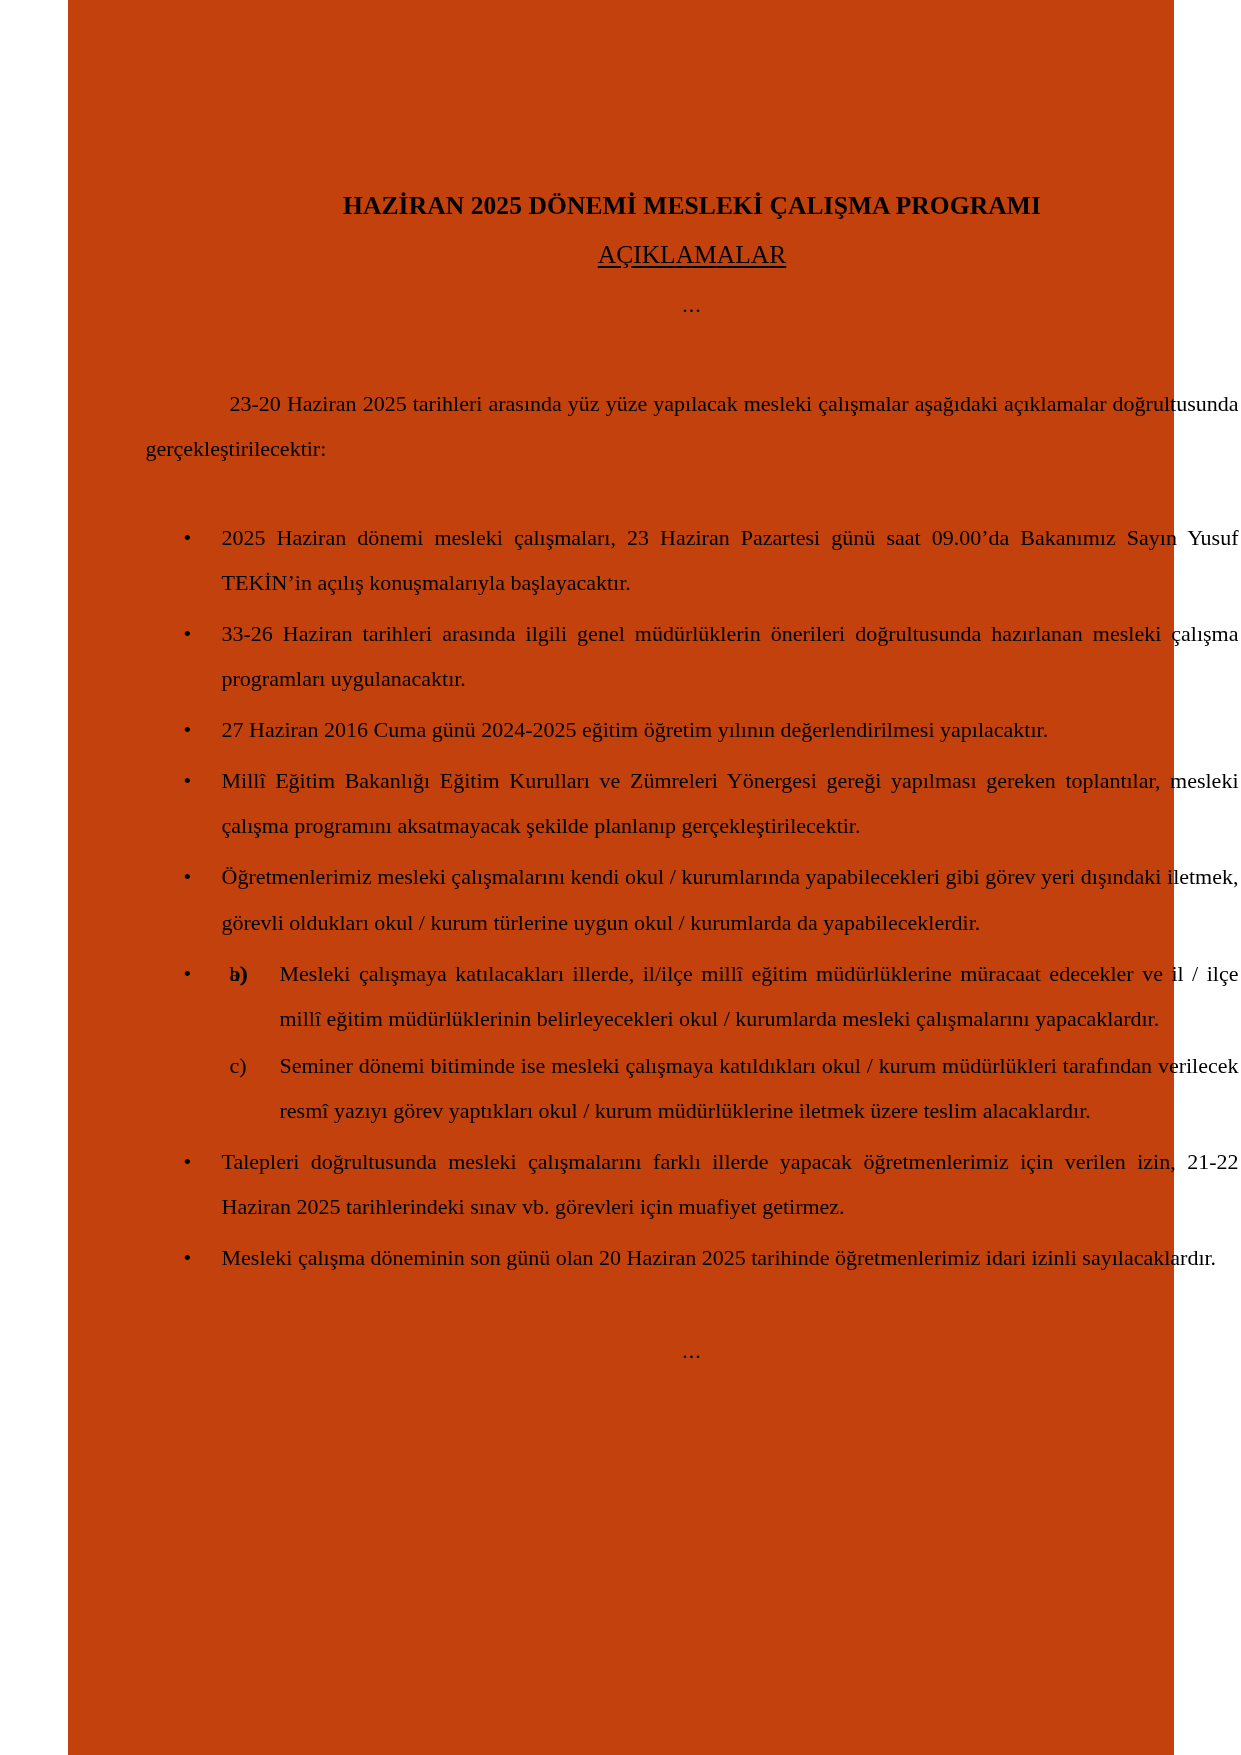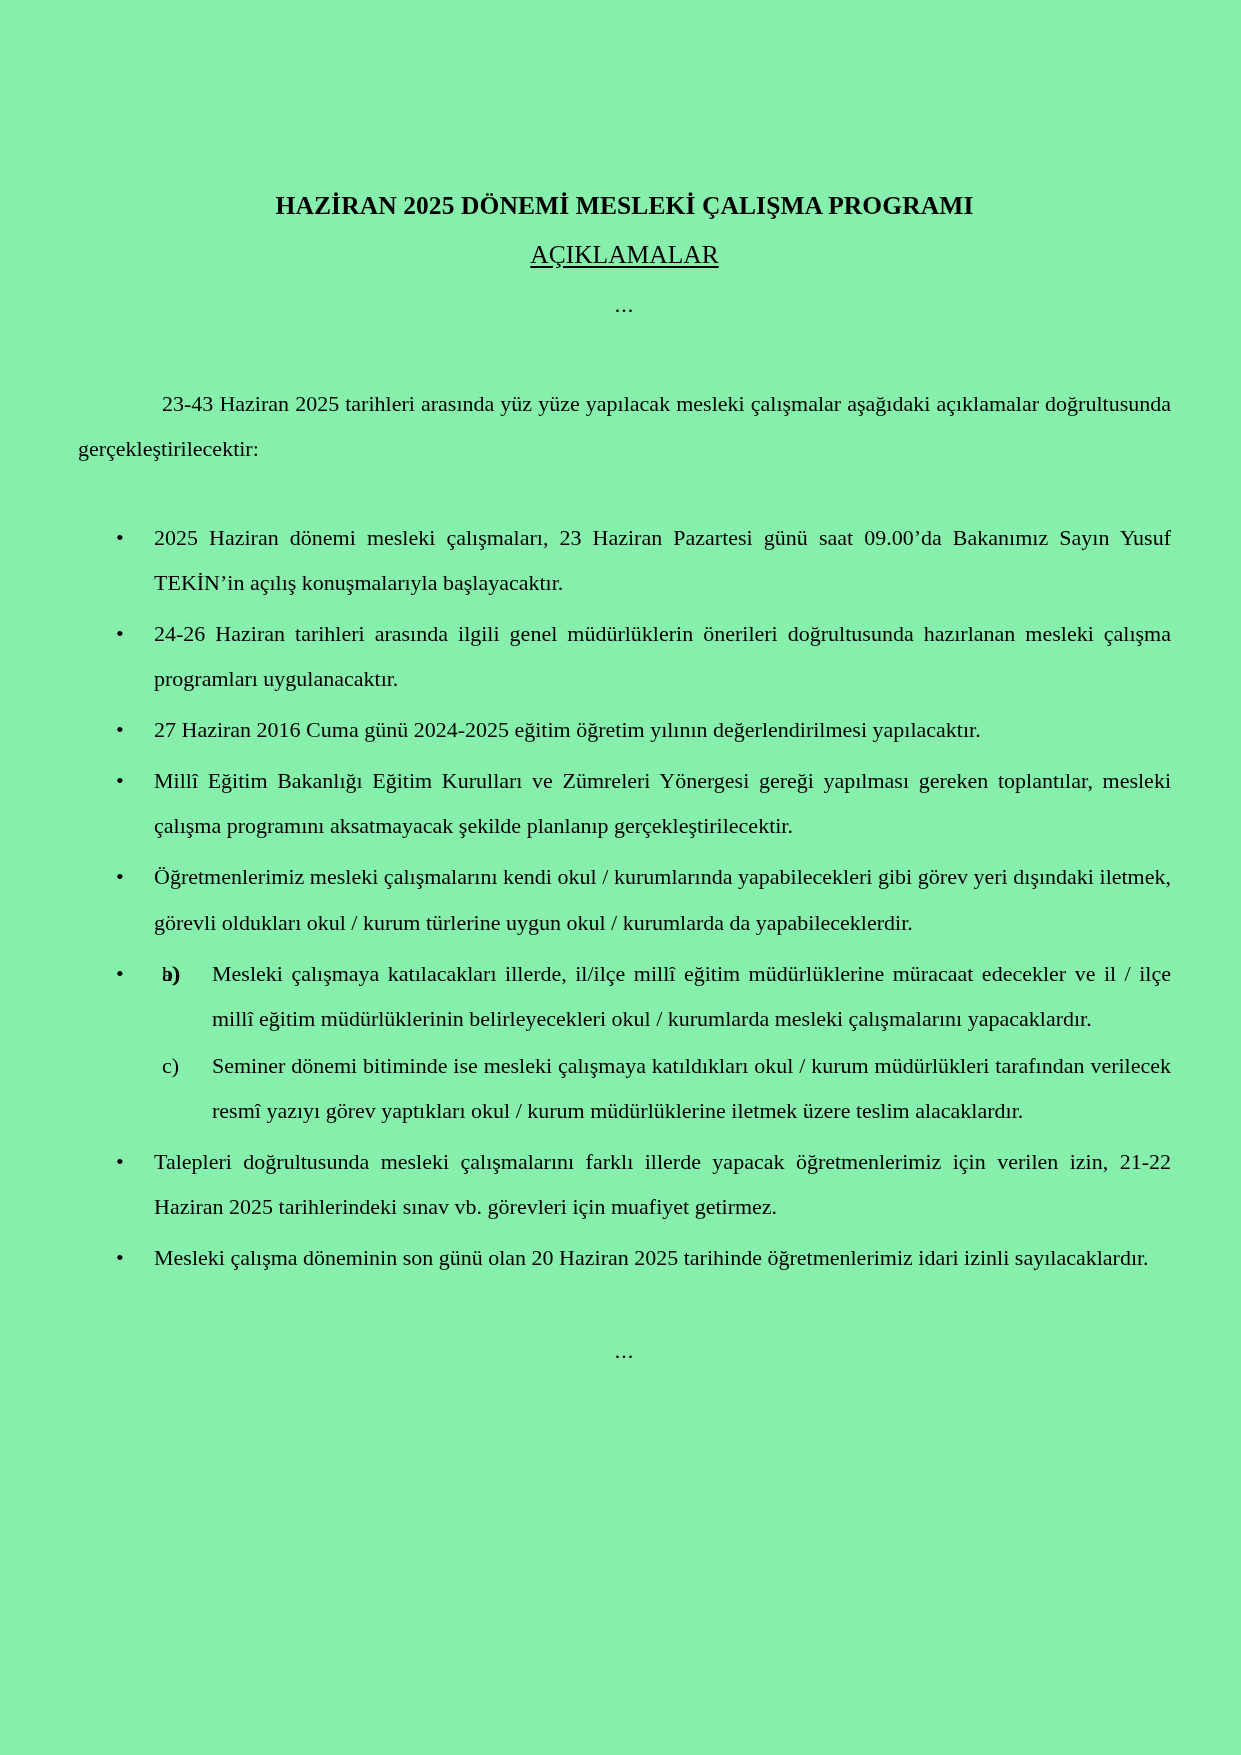--- a/index.html
+++ b/index.html
@@ -7,24 +7,24 @@
     margin: 0;
     padding: 0;
     background: #ffffff;
   }
   body {
     font-family: "Liberation Serif", "DejaVu Serif", serif;
     color: #000000;
   }
   .page {
     position: relative;
-    width: 1241px;
+    width: 1106px;
     min-height: 1755px;
     margin: 0 auto;
-    background: #86efac;
+    background: #c2410c;
     box-sizing: border-box;
     padding: 16px;
   }
   .content {
     position: absolute;
     left: 78px;
     top: 0;
     width: 1093px;
   }
 
@@ -131,32 +131,32 @@
 
 <div class="page">
   <div class="content">
 
     <div class="title-block">
       <h1 class="doc-title">HAZİRAN 2025 DÖNEMİ MESLEKİ ÇALIŞMA PROGRAMI</h1>
       <h2 class="doc-subtitle">AÇIKLAMALAR</h2>
       <div class="ellipsis-line">...</div>
     </div>
 
-    <p class="intro">23-43 Haziran 2025 tarihleri arasında yüz yüze yapılacak mesleki çalışmalar aşağıdaki açıklamalar doğrultusunda gerçekleştirilecektir:</p>
+    <p class="intro">23-20 Haziran 2025 tarihleri arasında yüz yüze yapılacak mesleki çalışmalar aşağıdaki açıklamalar doğrultusunda gerçekleştirilecektir:</p>
 
     <ul class="bullets">
 
       <li>
         <span class="bullet-dot">•</span>
         <span class="li-text">2025 Haziran dönemi mesleki çalışmaları, 23 Haziran Pazartesi günü saat 09.00’da Bakanımız Sayın Yusuf TEKİN’in açılış konuşmalarıyla başlayacaktır.</span>
       </li>
 
       <li>
         <span class="bullet-dot">•</span>
-        <span class="li-text">24-26 Haziran tarihleri arasında ilgili genel müdürlüklerin önerileri doğrultusunda hazırlanan mesleki çalışma programları uygulanacaktır.</span>
+        <span class="li-text">33-26 Haziran tarihleri arasında ilgili genel müdürlüklerin önerileri doğrultusunda hazırlanan mesleki çalışma programları uygulanacaktır.</span>
       </li>
 
       <li>
         <span class="bullet-dot">•</span>
         <span class="li-text">27 Haziran 2016 Cuma günü 2024-2025 eğitim öğretim yılının değerlendirilmesi yapılacaktır.</span>
       </li>
 
       <li>
         <span class="bullet-dot">•</span>
         <span class="li-text">Millî Eğitim Bakanlığı Eğitim Kurulları ve Zümreleri Yönergesi gereği yapılması gereken toplantılar, mesleki çalışma programını aksatmayacak şekilde planlanıp gerçekleştirilecektir.</span>

